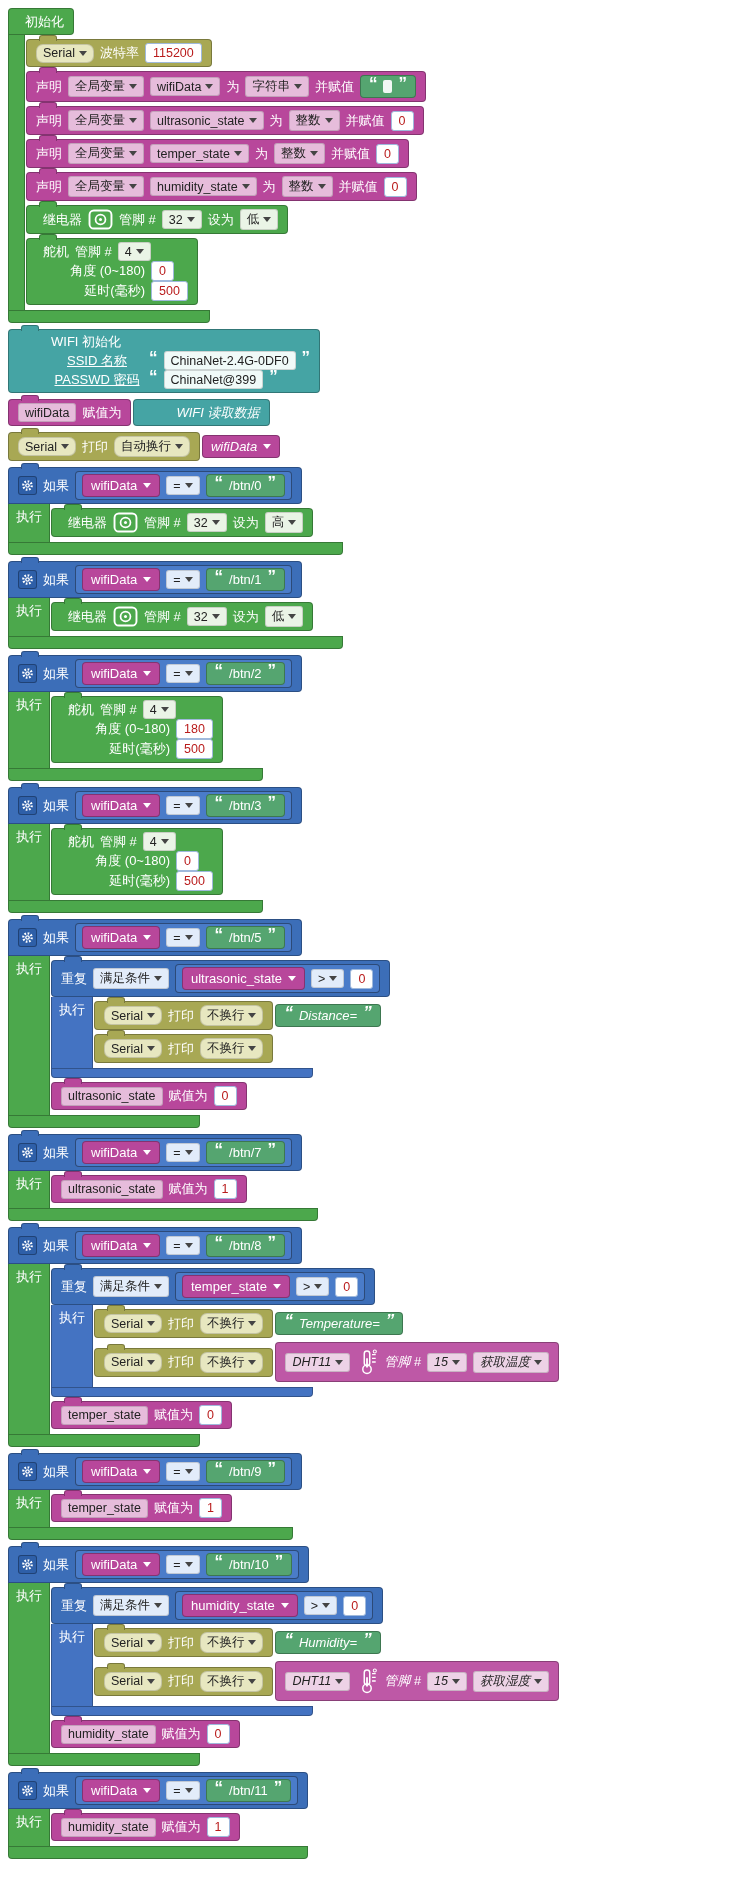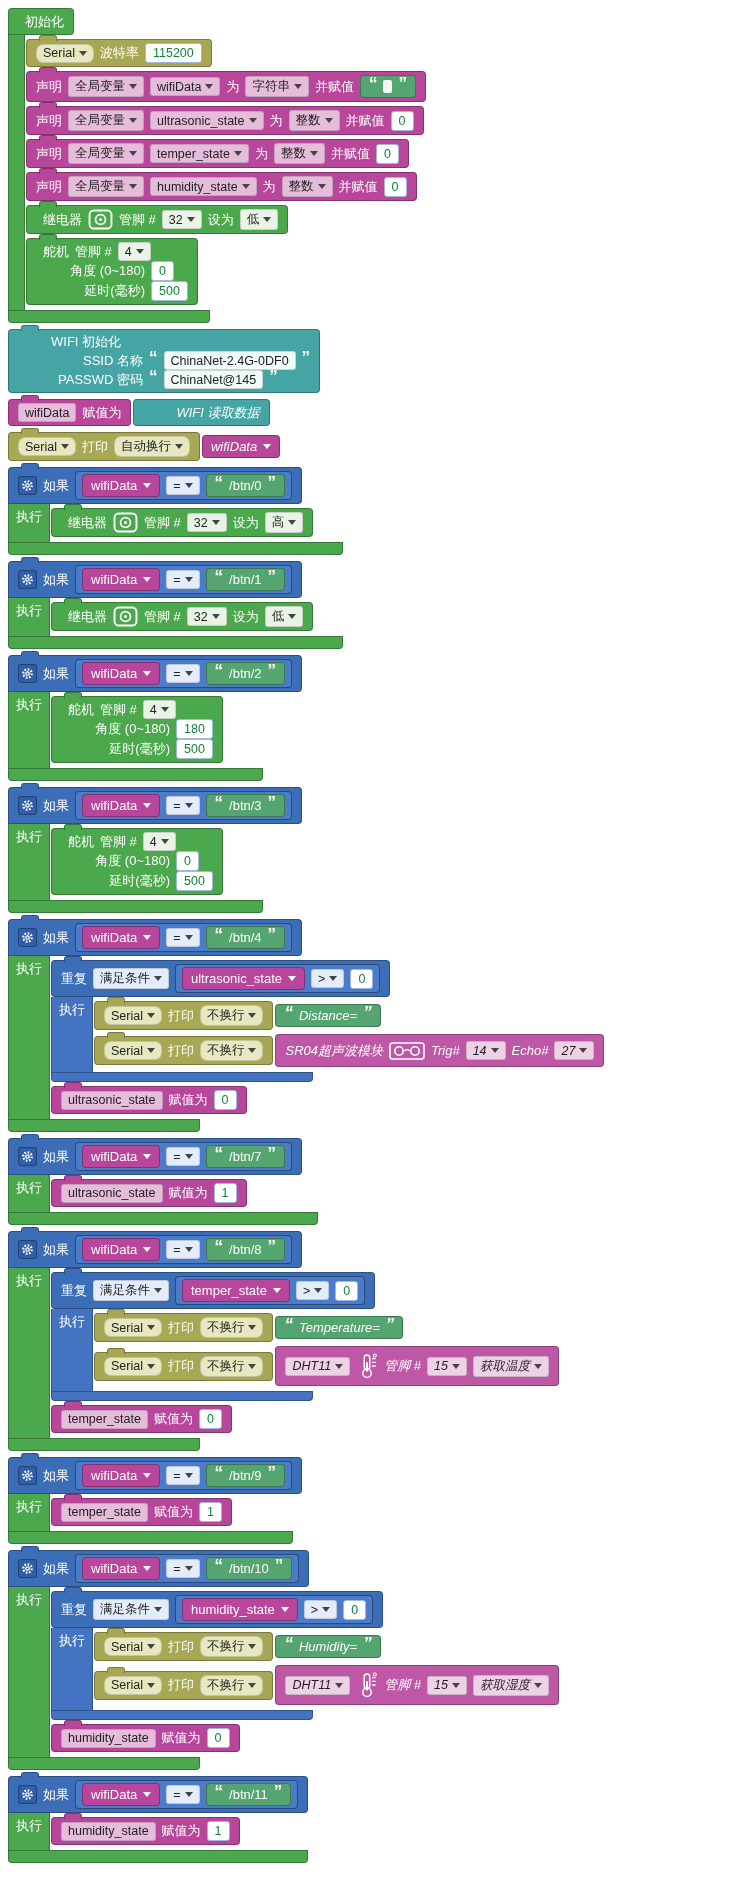--- a/index.html
+++ b/index.html
@@ -50,21 +50,21 @@
   .f-olive { background:#E7E7C0;border-radius:7px; }
   .f-green { background:#EAF4E6; }
   .f-blue  { background:#E2ECFA; }
   .f-teal  { background:#F0FAF8; }
 
   .caret { width:0; height:0; border-left:4px solid transparent; border-right:4px solid transparent; border-top:5px solid #444; flex:0 0 auto; }
   .caret.lite { border-top-color:#fff; }
 
   .numblk {
     display:inline-flex; align-items:center;
-    background:#fff; color:#15803d;
+    background:#fff; color:#b91c1c;
     border:1px solid #9FB9DC; border-radius:3px;
     padding:1px 7px; min-height:20px; font-size:12.5px;
   }
 
   .q { font-size:17px; font-weight:bold; line-height:.55; margin-top:-5px; }
   .strv { min-width:4px; }
   .strv.empty { min-width:9px; min-height:13px; background:rgba(255,255,255,.92); border-radius:2px; }
 
   .srow { display:inline-flex; align-items:center; position:relative; }
   .srow > * + * { margin-left:2px;font-style:italic; }
@@ -88,21 +88,21 @@
     border:1px solid rgba(0,0,0,.28); border-bottom:none;
     border-radius:3px 3px 0 0;
   }
 
   .gear {
     width:19px; height:19px; border-radius:3px;
     background:#2E5FA8; border:1px solid rgba(0,0,0,.3);
     display:inline-flex; align-items:center; justify-content:center; flex:0 0 auto;
   }
   .sl { display:inline-block; min-width:102px; text-align:right; }
-  .wl { display:inline-block; min-width:92px; text-align:right; }
+  .wl { display:inline-block; min-width:92px; text-align:center;text-decoration:underline; }
   .tall { padding:6px 9px; }
   .icon { display:inline-flex; align-items:center; }
 </style>
 </head>
 <body>
 
 <div class="stack">
 
   <div class="cblk">
     <div class="blk green hat">
@@ -252,21 +252,21 @@
       </div>
     <div class="row">
       <span class="wl">SSID 名称</span>
       <span class="q">“</span>
       <span class="field f-teal">ChinaNet-2.4G-0DF0</span>
       <span class="q">”</span>
     </div>
     <div class="row">
       <span class="wl">PASSWD 密码</span>
       <span class="q">“</span>
-      <span class="field f-teal">ChinaNet@145</span>
+      <span class="field f-teal">ChinaNet@399</span>
       <span class="q">”</span>
     </div>
   </div>
 
   <div class="srow">
     <div class="blk magenta nub">
       <span class="field f-pink">
           <span>wifiData</span>
         </span>
       <span>赋值为</span>
@@ -520,21 +520,21 @@
         <span class="blk vget">
             <span>wifiData</span>
             <span class="caret lite"></span>
           </span>
         <span class="field f-blue">
             <span>=</span>
             <span class="caret"></span>
           </span>
         <span class="blk strb">
             <span class="q">“</span>
-            <span class="strv">/btn/4</span>
+            <span class="strv">/btn/5</span>
             <span class="q">”</span>
           </span>
       </div>
     </div>
     <div class="cbody">
       <div class="cleft green"><span>执行</span></div>
       <div class="cstmts">
 
         <div class="cblk">
           <div class="blk bluehead nub">
@@ -581,41 +581,20 @@
                   <span class="field f-olive">
                       <span>Serial</span>
                       <span class="caret"></span>
                     </span>
                   <span>打印</span>
                   <span class="field f-olive">
                       <span>不换行</span>
                       <span class="caret"></span>
                     </span>
                 </div>
-                <div class="blk pinkblk tall">
-                  <span>SR04超声波模块</span>
-                  <span class="icon">
-                      <svg width="36" height="18" viewBox="0 0 36 18">
-                        <rect x="1" y="1" width="34" height="16" rx="2.5" fill="none" stroke="#fff" stroke-width="1.6"></rect>
-                        <circle cx="10" cy="9" r="4.2" fill="none" stroke="#fff" stroke-width="1.6"></circle>
-                        <circle cx="26" cy="9" r="4.2" fill="none" stroke="#fff" stroke-width="1.6"></circle>
-                        <path d="M15.5 9c1.5-2 3.5-2 5 0" fill="none" stroke="#fff" stroke-width="1.3"></path>
-                      </svg>
-                    </span>
-                  <span>Trig#</span>
-                  <span class="field f-pink2">
-                      <span>14</span>
-                      <span class="caret"></span>
-                    </span>
-                  <span>Echo#</span>
-                  <span class="field f-pink2">
-                      <span>27</span>
-                      <span class="caret"></span>
-                    </span>
-                </div>
               </div>
             </div>
           </div>
           <div class="cfoot blue thin" style="width:262px"></div>
         </div>
 
         <div class="blk magenta nub">
           <span class="field f-pink">
               <span>ultrasonic_state</span>
             </span>

